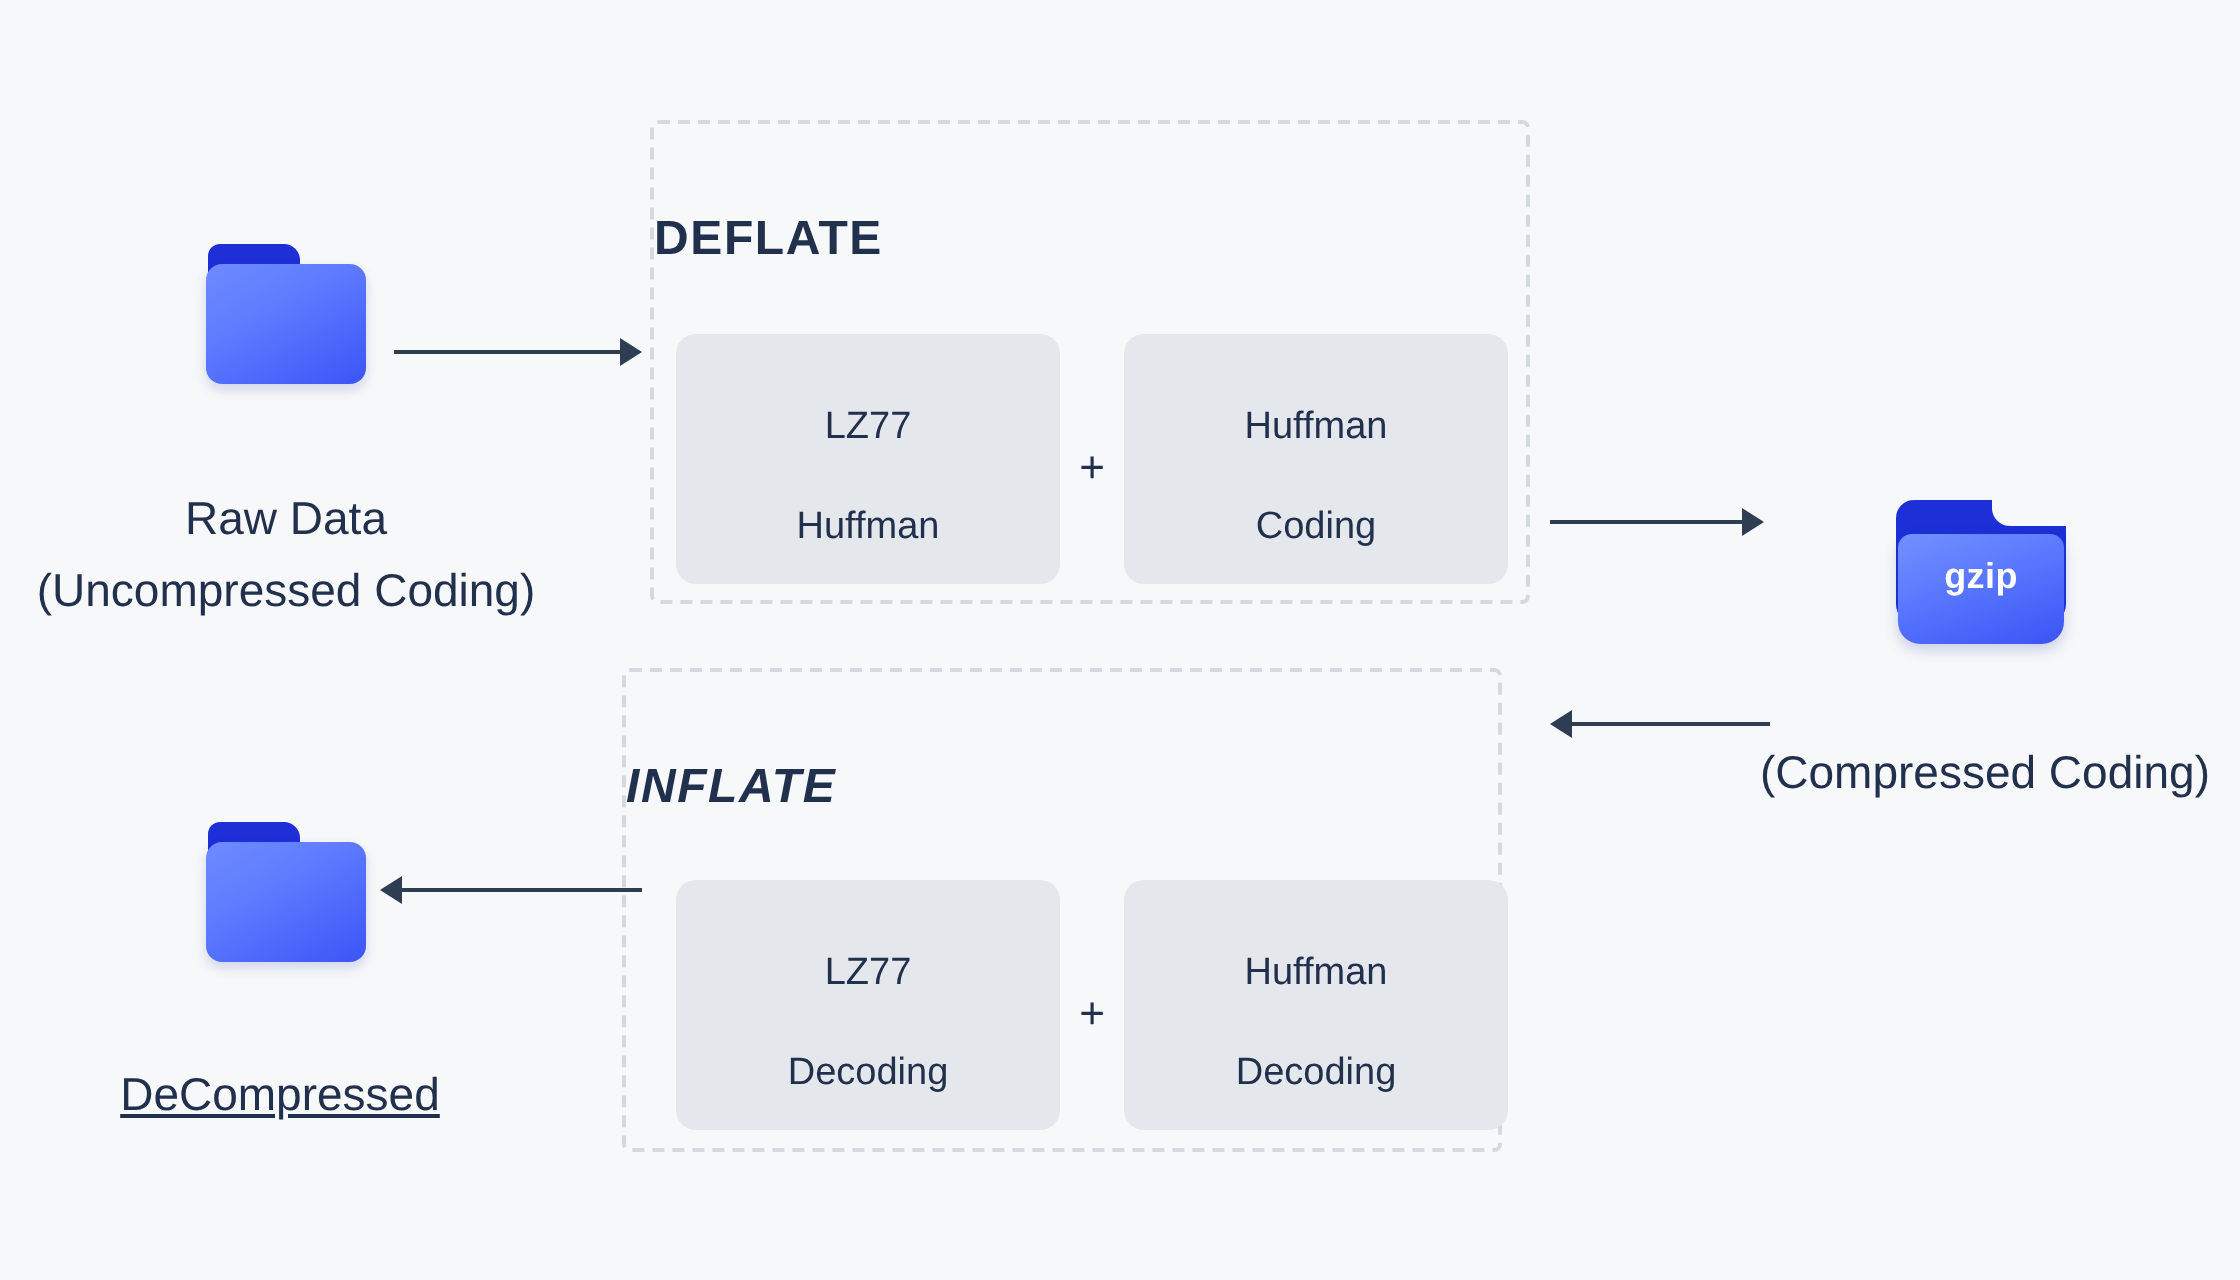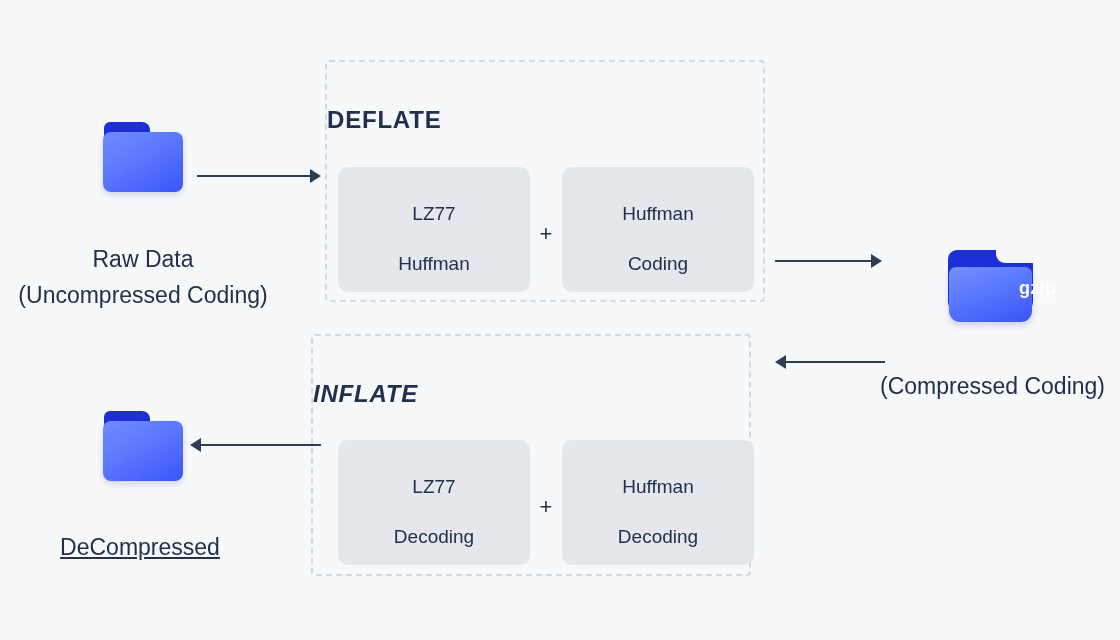--- a/index.html
+++ b/index.html
@@ -158,21 +158,20 @@
   }
   #folder-gzip .gzip-label {
     position: absolute;
     left: 0; top: 28px;
     width: 85px;
     text-align: center;
     color: #ffffff;
     font-size: 18px;
     font-weight: bold;
     letter-spacing: 0.2px;
-    padding-left: 47px;
   }
 
   
   .caption {
     position: absolute;
     color: #21304c;
     font-size: 23px;
     line-height: 1.55;
     text-align: center;
     margin-top: 24px;

